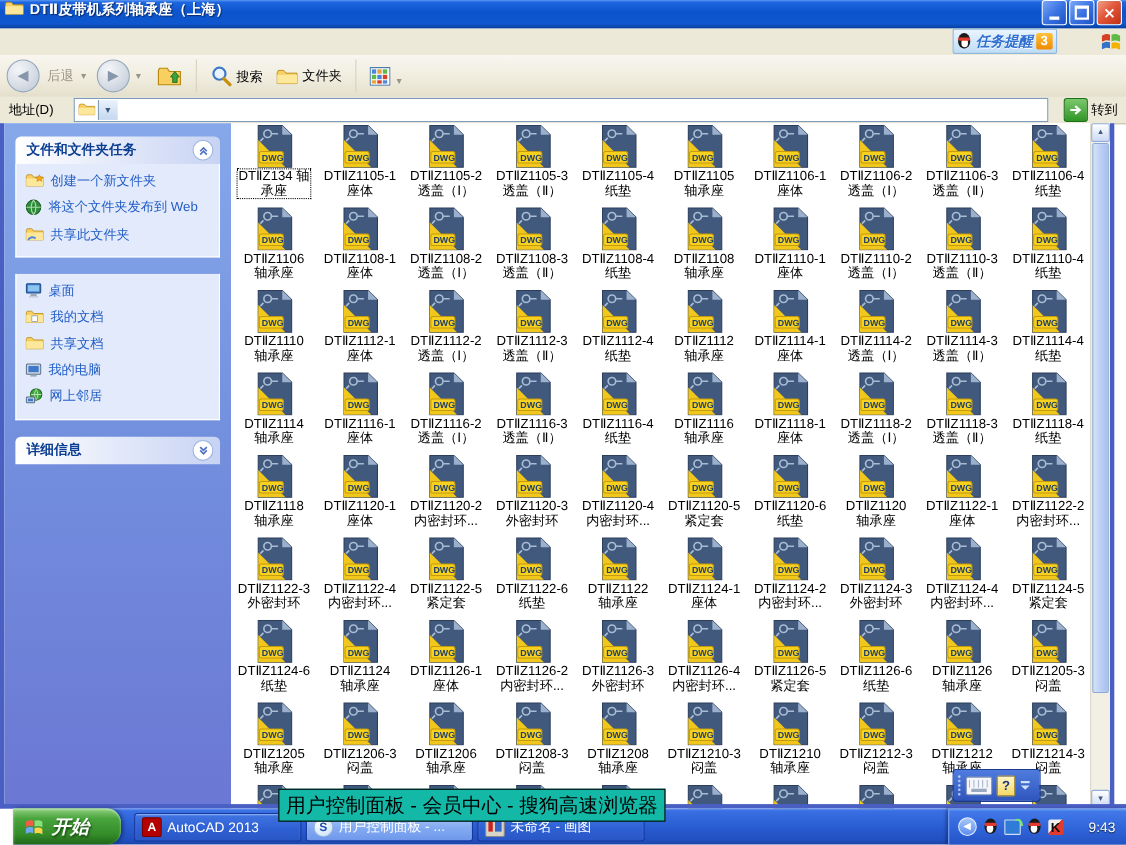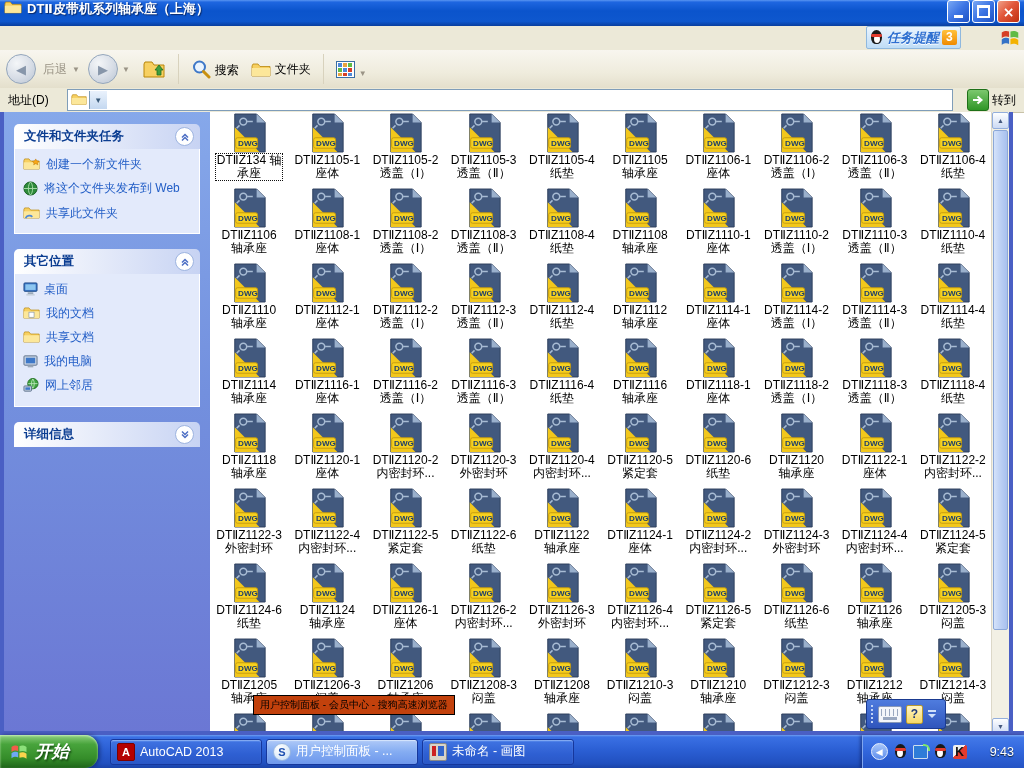--- a/index.html
+++ b/index.html
@@ -72,36 +72,36 @@
   .flabel{text-align:center;margin-top:1px;line-height:13px;color:#000;padding:0 1px}
   .file.sel .flabel{outline:1px dotted #111}
   
   .scroll{position:absolute;right:0;top:0;bottom:0;width:17px;background:#F2F0E4;border-left:1px solid #DCD8C8}
   .sb-btn{position:absolute;left:0;right:0;height:17px;background:linear-gradient(180deg,#FDFEFF,#CCDAF4);border:1px solid #93AEDC;border-radius:2px;
     display:flex;align-items:center;justify-content:center;font-size:7px;color:#44587E;cursor:pointer;box-sizing:border-box}
   .sb-up{top:0}.sb-dn{bottom:0}
   .sb-thumb{position:absolute;left:1px;right:1px;top:18px;height:498px;border-radius:2px;border:1px solid #8CA8D8;
     background:linear-gradient(90deg,#D5E3FA 0%,#BCD0F4 50%,#A8C0EE 100%);cursor:grab}
   
-  .tooltip{position:absolute;left:253px;top:695px;z-index:40;background:#c2410c;border:1px solid #000;padding:2px 6px;font-size:10px;color:#000;white-space:nowrap}
+  .tooltip{position:absolute;left:253px;top:717px;z-index:40;background:#14b8a6;border:1px solid #000;padding:2px 6px;font-size:18px;color:#000;white-space:nowrap}
   
   .langbar{position:absolute;left:866px;top:699px;width:80px;height:30px;z-index:41;border-radius:3px;border:1px solid #1A3A90;
     background:linear-gradient(180deg,#4F7CDE 0%,#2F55BC 100%);display:flex;align-items:center;gap:4px;padding:0 3px;box-sizing:border-box}
   .grip{width:4px;height:20px;background-image:radial-gradient(circle,#BFD2F6 1px,transparent 1.2px);background-size:4px 4px}
   .kbd-ic{width:22px;height:15px;background:#F4F6FA;border:1px solid #8898B8;border-radius:2px;position:relative}
   .kbd-ic:before{content:"";position:absolute;left:2px;top:2px;right:2px;height:7px;
     background-image:linear-gradient(90deg,#9AA8C0 1px,transparent 1px);background-size:4px 100%}
   .kbd-ic:after{content:"";position:absolute;left:4px;bottom:2px;right:4px;height:3px;background:#9AA8C0}
   .help-ic{width:15px;height:17px;background:linear-gradient(180deg,#FFF6C8,#F6D867);border:1px solid #B89A30;border-radius:2px;
     color:#203A78;font-weight:bold;font-size:12px;display:flex;align-items:center;justify-content:center}
   .lb-mini{display:flex;flex-direction:column;justify-content:center;gap:2px;margin-left:1px}
   .lb-mini span{display:block;width:8px;height:2px;background:#CFE0FA}
   .lb-mini .tri{width:0;height:0;background:none;border-left:4px solid transparent;border-right:4px solid transparent;border-top:4px solid #CFE0FA}
   
-  .taskbar{position:absolute;left:0;top:735px;right:0;height:33px;
+  .taskbar{position:absolute;left:12px;top:735px;right:0;height:33px;
     background:linear-gradient(180deg,#6F9FF2 0%,#3A70E4 6%,#2B5FD4 45%,#2150C0 85%,#1A43A8 100%);display:flex;align-items:center}
   .start{height:33px;width:98px;flex:none;border-radius:0 13px 13px 0;cursor:pointer;display:flex;align-items:center;gap:6px;padding-left:9px;box-sizing:border-box;
     background:linear-gradient(180deg,#8FD080 0%,#48A43C 28%,#348C29 72%,#1E6419 100%);box-shadow:inset 0 1px 2px #C2ECB4,2px 0 4px rgba(0,0,30,.4)}
   .start-label{color:#fff;font-weight:bold;font-style:italic;font-size:17px;text-shadow:1px 2px 2px #174A12}
   .tasks{display:flex;gap:4px;margin-left:12px;flex:1;min-width:0}
   .task-btn{width:152px;height:26px;border-radius:3px;border:1px solid #16379C;display:flex;align-items:center;gap:5px;padding:0 6px;box-sizing:border-box;cursor:pointer;
     background:linear-gradient(180deg,#5E90F0 0%,#3E71E0 10%,#2E5FD2 60%,#2A57C6 100%);box-shadow:inset 0 1px 1px #87ACF2;color:#fff;overflow:hidden}
   .task-btn .t-label{white-space:nowrap;overflow:hidden;text-overflow:ellipsis;font-size:12.5px}
   .task-btn.highlight{background:linear-gradient(180deg,#AFC9F8 0%,#84ACF2 50%,#6E97EC 100%);box-shadow:inset 0 1px 1px #D8E6FC}
   .task-btn.active{background:#1C46AC;box-shadow:inset 1px 2px 3px #0E2C78;border-color:#0E2C78}
@@ -261,28 +261,20 @@
                 <span style="flex: 0 0 auto;"><svg width="17" height="14" viewBox="0 0 20 16">
                     <path d="M1 4 L1 14 H19 V4.5 H9 L7 2 H2 Z" fill="#F7D061" stroke="#B8860B" stroke-width="0.8"></path>
                     <path d="M1 6 H19 V14 H1 Z" fill="#FCE79A"></path>
                     <path d="M3 14 C5 10.5 9 10.5 11 12.5" stroke="#4D88D8" stroke-width="2" fill="none"></path>
                   </svg></span>
                 <span class="lk">共享此文件夹</span>
               </div>
             </div>
         </div>
         <div class="panel">
-          <div class="panel-hd">
-            <span class="pt">其它位置</span>
-            <span class="chev">
-                <svg width="10" height="10" viewBox="0 0 10 10">
-                  <path d="M2 5.5 L5 2.5 L8 5.5 M2 8.5 L5 5.5 L8 8.5" stroke="#4D6FC4" stroke-width="1.5" fill="none"></path>
-                </svg>
-              </span>
-          </div>
           <div class="panel-bd" id="panel-bd-1">
               <div class="side-link">
                 <span style="flex: 0 0 auto;"><svg width="15" height="14" viewBox="0 0 16 15">
                     <rect x="1" y="1" width="14" height="9" rx="1" fill="#3E78C8" stroke="#1C4A88"></rect>
                     <rect x="2.5" y="2.5" width="11" height="6" fill="#8CC6F0"></rect>
                     <rect x="5" y="11" width="6" height="2" fill="#9AA8B8"></rect>
                     <rect x="3.5" y="13" width="9" height="1.5" fill="#C4CED8"></rect>
                   </svg></span>
                 <span class="lk">桌面</span>
               </div>

